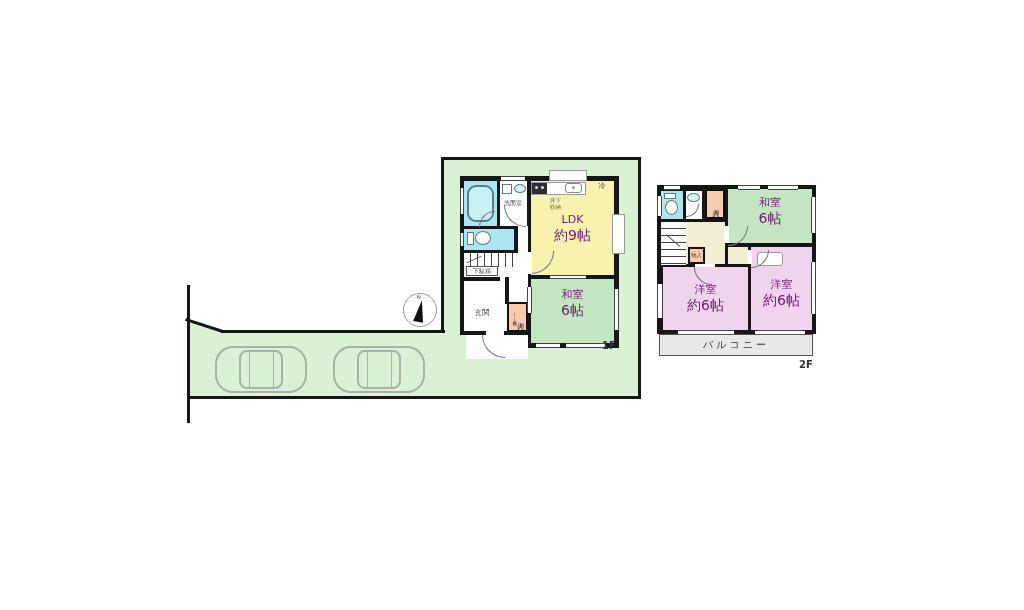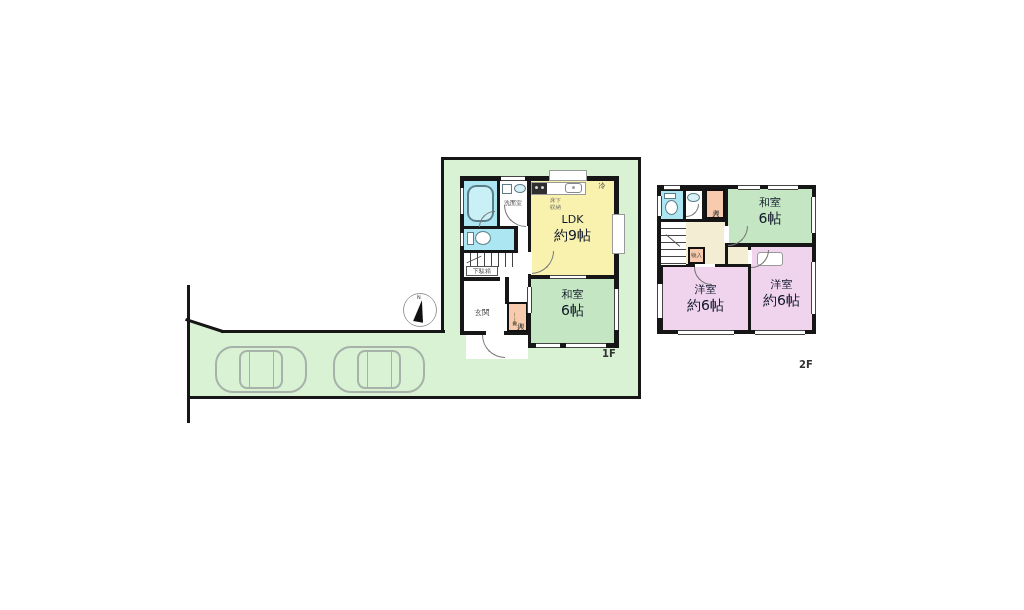--- a/index.html
+++ b/index.html
@@ -14,21 +14,21 @@
   .green{background:var(--site-green);}
   .bline{background:var(--wall);}
   .wallfill{background:var(--wall);}
   .room-yellow{background:var(--room-yellow);}
   .room-green{background:var(--room-green);}
   .room-pink{background:var(--room-pink);}
   .cyan{background:var(--water-cyan);}
   .white{background:#fff;}
   .cream{background:var(--hall-cream);}
   .salmon{background:var(--closet-salmon);border:2px solid #111;}
-  .rlabel{text-align:center;line-height:1.25;color:#0f172a;}
+  .rlabel{text-align:center;line-height:1.25;color:#701a75;}
   .rname{font-size:11px;}
   .rsize{font-size:14px;}
   .slabel{font-size:6.5px;color:#444;line-height:1.2;text-align:center;}
   .vtext{writing-mode:vertical-rl;text-orientation:upright;line-height:1;}
   .win-h{background:#fff;border-top:1px solid #444;border-bottom:1px solid #444;}
   .win-v{background:#fff;border-left:1px solid #444;border-right:1px solid #444;}
   .bay{background:#fff;border:1px solid #999;}
   .arc{border:0 solid #777;background:transparent;}
   .arc-tl{border-radius:0 0 100% 0;border-bottom:1px solid #777;border-right:1px solid #777;}
   .arc-tr{border-radius:0 0 0 100%;border-bottom:1px solid #777;border-left:1px solid #777;}
@@ -142,21 +142,21 @@
   </div>
   <div class="abs win-v" style="left:527px;top:287px;width:5px;height:26px;"></div>
 
   <div class="abs win-v" style="left:460px;top:188px;width:4px;height:26px;"></div>
   <div class="abs win-v" style="left:460px;top:233px;width:4px;height:13px;"></div>
   <div class="abs win-h" style="left:501px;top:176px;width:24px;height:5px;"></div>
   <div class="abs win-h" style="left:536px;top:343px;width:24px;height:5px;"></div>
   <div class="abs win-h" style="left:566px;top:343px;width:40px;height:5px;"></div>
   <div class="abs win-v" style="left:614px;top:289px;width:5px;height:41px;"></div>
 
-  <div class="abs floorlabel" style="left:602px;top:348px;">1F</div>
+  <div class="abs floorlabel" style="left:602px;top:340px;">1F</div>
 
   <div class="abs wallfill" style="left:657px;top:185px;width:159px;height:149px;"></div>
 
   <div class="abs cyan" style="left:661px;top:191px;width:22px;height:28px;"></div>
   <div class="abs fix" style="left:664px;top:193px;width:12px;height:6px;"></div>
   <div class="abs fix" style="left:665px;top:200px;width:13px;height:15px;border-radius:50%;"></div>
   <div class="abs white" style="left:686px;top:191px;width:16px;height:28px;"></div>
   <div class="abs fix" style="left:687px;top:193px;width:13px;height:9px;border-radius:50%;background:#d8f2f8;"></div>
   <div class="abs arc arc-tl" style="left:686px;top:204px;width:13px;height:13px;"></div>
 
@@ -201,15 +201,18 @@
   <div class="abs win-h" style="left:664px;top:185px;width:16px;height:5px;"></div>
   <div class="abs win-h" style="left:738px;top:185px;width:22px;height:5px;"></div>
   <div class="abs win-h" style="left:768px;top:185px;width:30px;height:5px;"></div>
   <div class="abs win-v" style="left:811px;top:197px;width:5px;height:36px;"></div>
   <div class="abs win-v" style="left:811px;top:262px;width:5px;height:52px;"></div>
   <div class="abs win-h" style="left:678px;top:330px;width:56px;height:5px;"></div>
   <div class="abs win-h" style="left:755px;top:330px;width:50px;height:5px;"></div>
   <div class="abs win-v" style="left:657px;top:284px;width:6px;height:34px;"></div>
   <div class="abs win-v" style="left:657px;top:196px;width:5px;height:20px;"></div>
 
+  <div class="abs balcony" style="left:659px;top:334px;width:154px;height:22px;">
+    <span>バルコニー</span>
+  </div>
   <div class="abs floorlabel" style="left:799px;top:359px;">2F</div>
 
 </div>
 
 </body></html>

